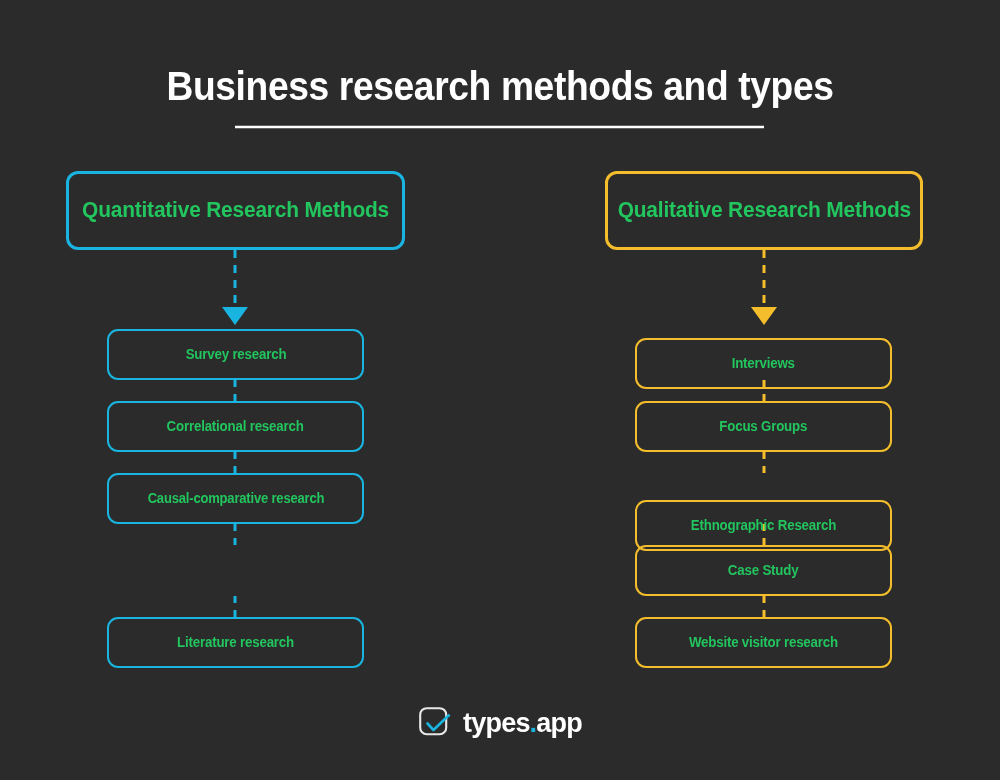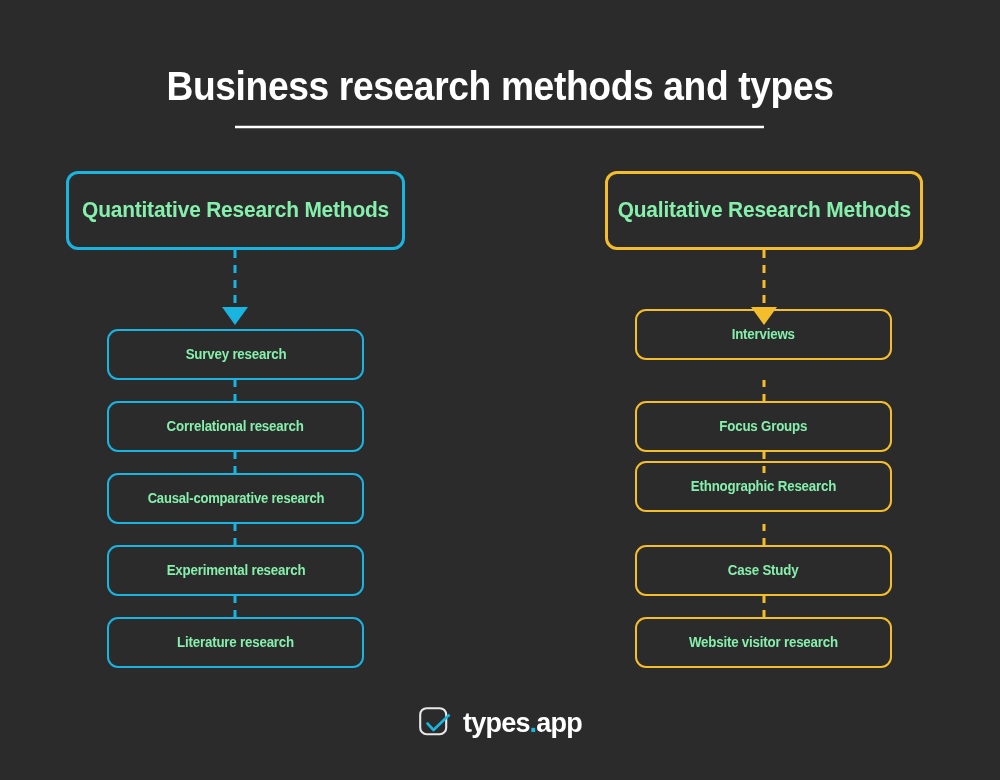--- a/index.html
+++ b/index.html
@@ -50,21 +50,21 @@
 
   
   .node {
     position: absolute;
     box-sizing: border-box;
     background: transparent;
     border-style: solid;
     display: flex;
     align-items: center;
     justify-content: center;
-    color: #86efac;
+    color: #22c55e;
     font-weight: bold;
     font-family: "Liberation Sans", sans-serif;
     text-align: center;
     line-height: 1.1;
   }
 
   .node.head {
     border-width: 3px;
     border-radius: 12px;
     font-size: 22px;
@@ -169,41 +169,38 @@
   </div>
 
   <div class="node leaf quant" style="left:107px; top:401px; width:257px; height:51px;">
     <span class="label">Correlational research</span>
   </div>
 
   <div class="node leaf quant tight" style="left:107px; top:473px; width:257px; height:51px;">
     <span class="label">Causal-comparative research</span>
   </div>
 
-  <div class="node leaf quant" style="left:107px; top:545px; width:257px; height:51px;">
-    <span class="label">Experimental research</span>
-  </div>
 
   <div class="node leaf quant" style="left:107px; top:617px; width:257px; height:51px;">
     <span class="label">Literature research</span>
   </div>
 
   <div class="node head qual" style="left:605px; top:171px; width:318px; height:79px;">
     <span class="label">Qualitative Research Methods</span>
   </div>
 
-  <div class="node leaf qual" style="left:635px; top:309px; width:257px; height:51px;">
+  <div class="node leaf qual" style="left:635px; top:338px; width:257px; height:51px;">
     <span class="label">Interviews</span>
   </div>
 
   <div class="node leaf qual" style="left:635px; top:401px; width:257px; height:51px;">
     <span class="label">Focus Groups</span>
   </div>
 
-  <div class="node leaf qual" style="left:635px; top:461px; width:257px; height:51px;">
+  <div class="node leaf qual" style="left:635px; top:500px; width:257px; height:51px;">
     <span class="label">Ethnographic Research</span>
   </div>
 
   <div class="node leaf qual" style="left:635px; top:545px; width:257px; height:51px;">
     <span class="label">Case Study</span>
   </div>
 
   <div class="node leaf qual" style="left:635px; top:617px; width:257px; height:51px;">
     <span class="label">Website visitor research</span>
   </div>

